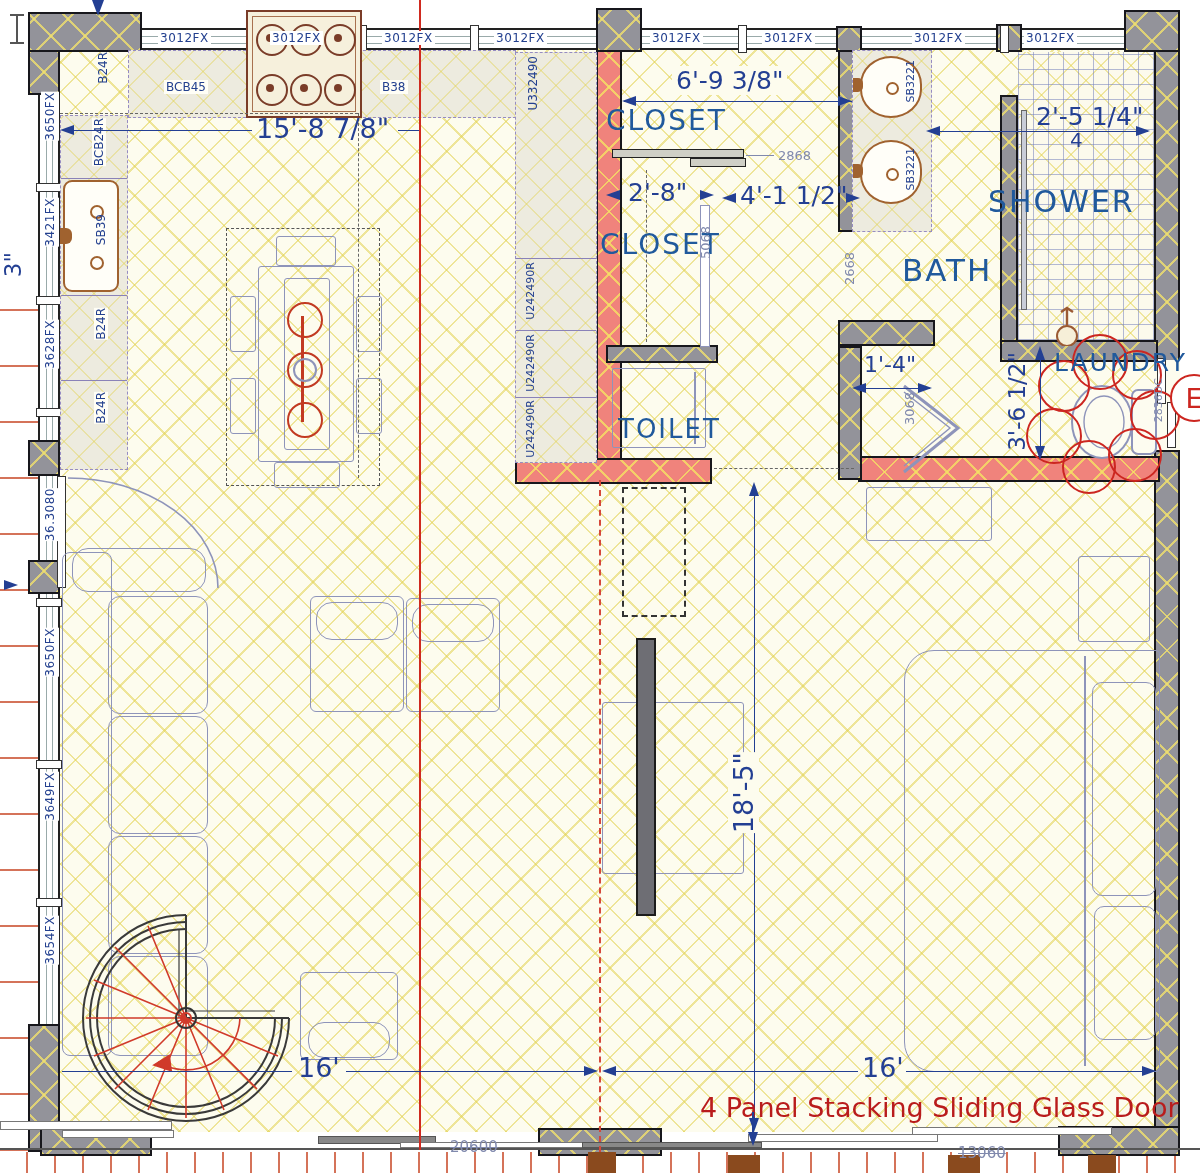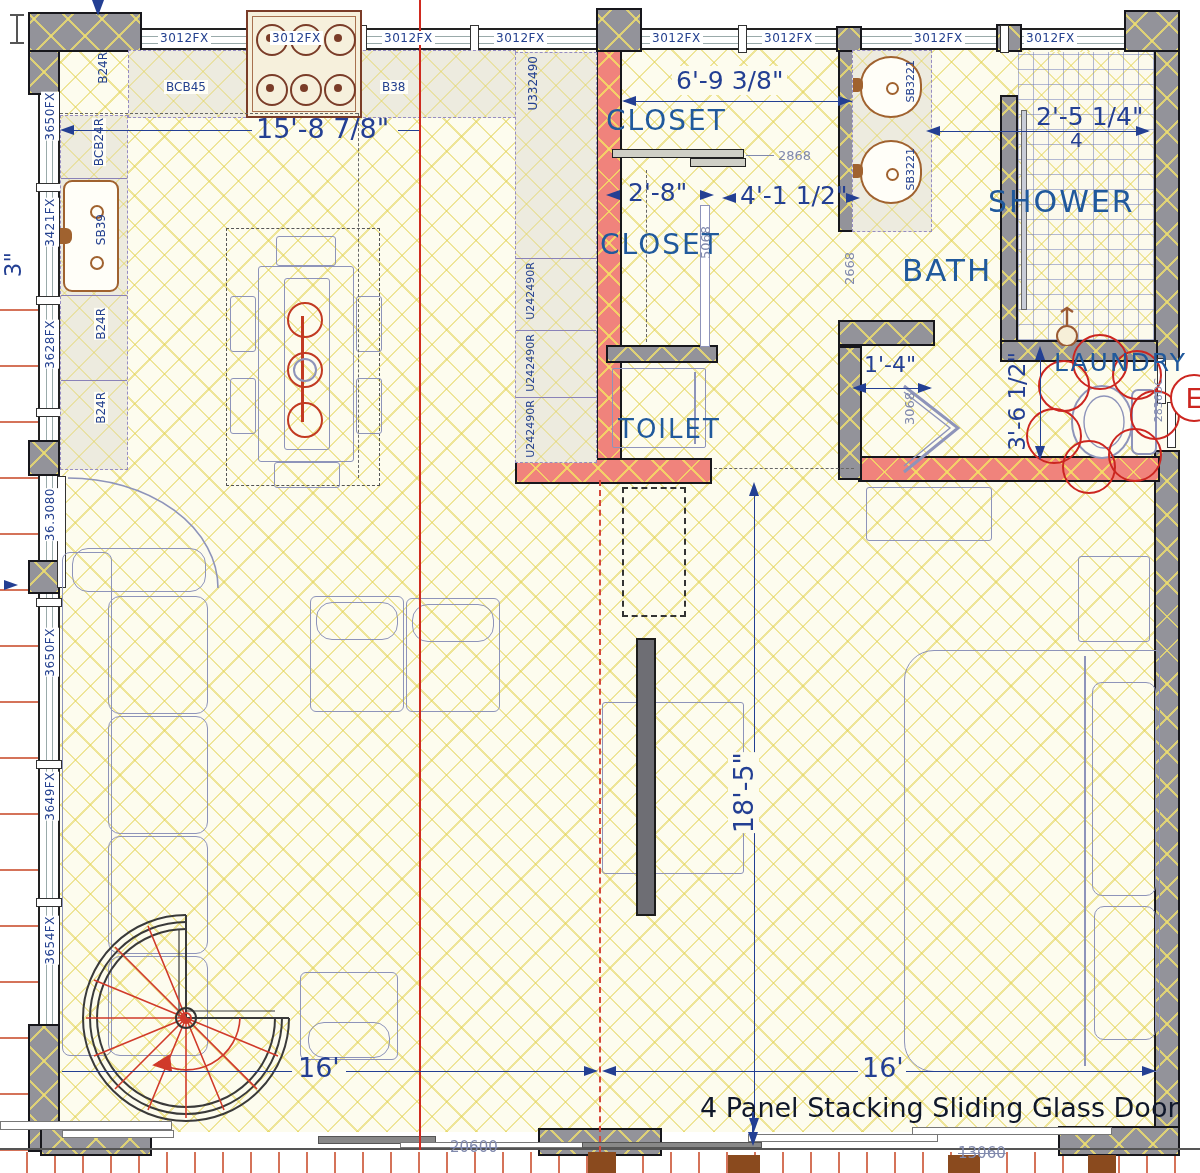--- a/index.html
+++ b/index.html
@@ -361,21 +361,21 @@
   <div class="abs dimline" style="left:346px;top:1071px;width:246px;"></div>
   <div class="abs arr r" style="left:584px;top:1066px;"></div>
   <div class="abs arr l" style="left:602px;top:1066px;"></div>
   <div class="abs dimtxt" style="left:298px;top:1052px;font-size:27px;">16'</div>
 
   <div class="abs dimline" style="left:614px;top:1071px;width:244px;"></div>
   <div class="abs dimline" style="left:906px;top:1071px;width:246px;"></div>
   <div class="abs arr r" style="left:1142px;top:1066px;"></div>
   <div class="abs dimtxt" style="left:862px;top:1052px;font-size:27px;">16'</div>
 
-  <div class="abs dimtxt" style="left:700px;top:1092px;font-size:27px;color:#0f172a;">4 Panel Stacking Sliding Glass Door</div>
+  <div class="abs dimtxt" style="left:700px;top:1092px;font-size:27px;color:#b91c1c;">4 Panel Stacking Sliding Glass Door</div>
   <div class="abs" style="left:752px;top:1112px;width:1.6px;height:22px;background:#233f93;"></div>
   <div class="abs arr d" style="left:748px;top:1132px;"></div>
 
   <div class="abs dimtxt vtext" style="left:0px;top:252px;font-size:23px;">3"</div>
 
   <div class="abs" style="left:10px;top:14px;width:14px;height:2px;background:#555;"></div>
   <div class="abs" style="left:16px;top:14px;width:2px;height:30px;background:#555;"></div>
   <div class="abs" style="left:10px;top:42px;width:14px;height:2px;background:#555;"></div>
   <div class="abs" style="left:92px;top:0;width:0;height:0;border-left:6px solid transparent;border-right:6px solid transparent;border-top:16px solid #233f93;"></div>
   <div class="abs" style="left:4px;top:580px;width:0;height:0;border-top:5px solid transparent;border-bottom:5px solid transparent;border-left:14px solid #233f93;"></div>

